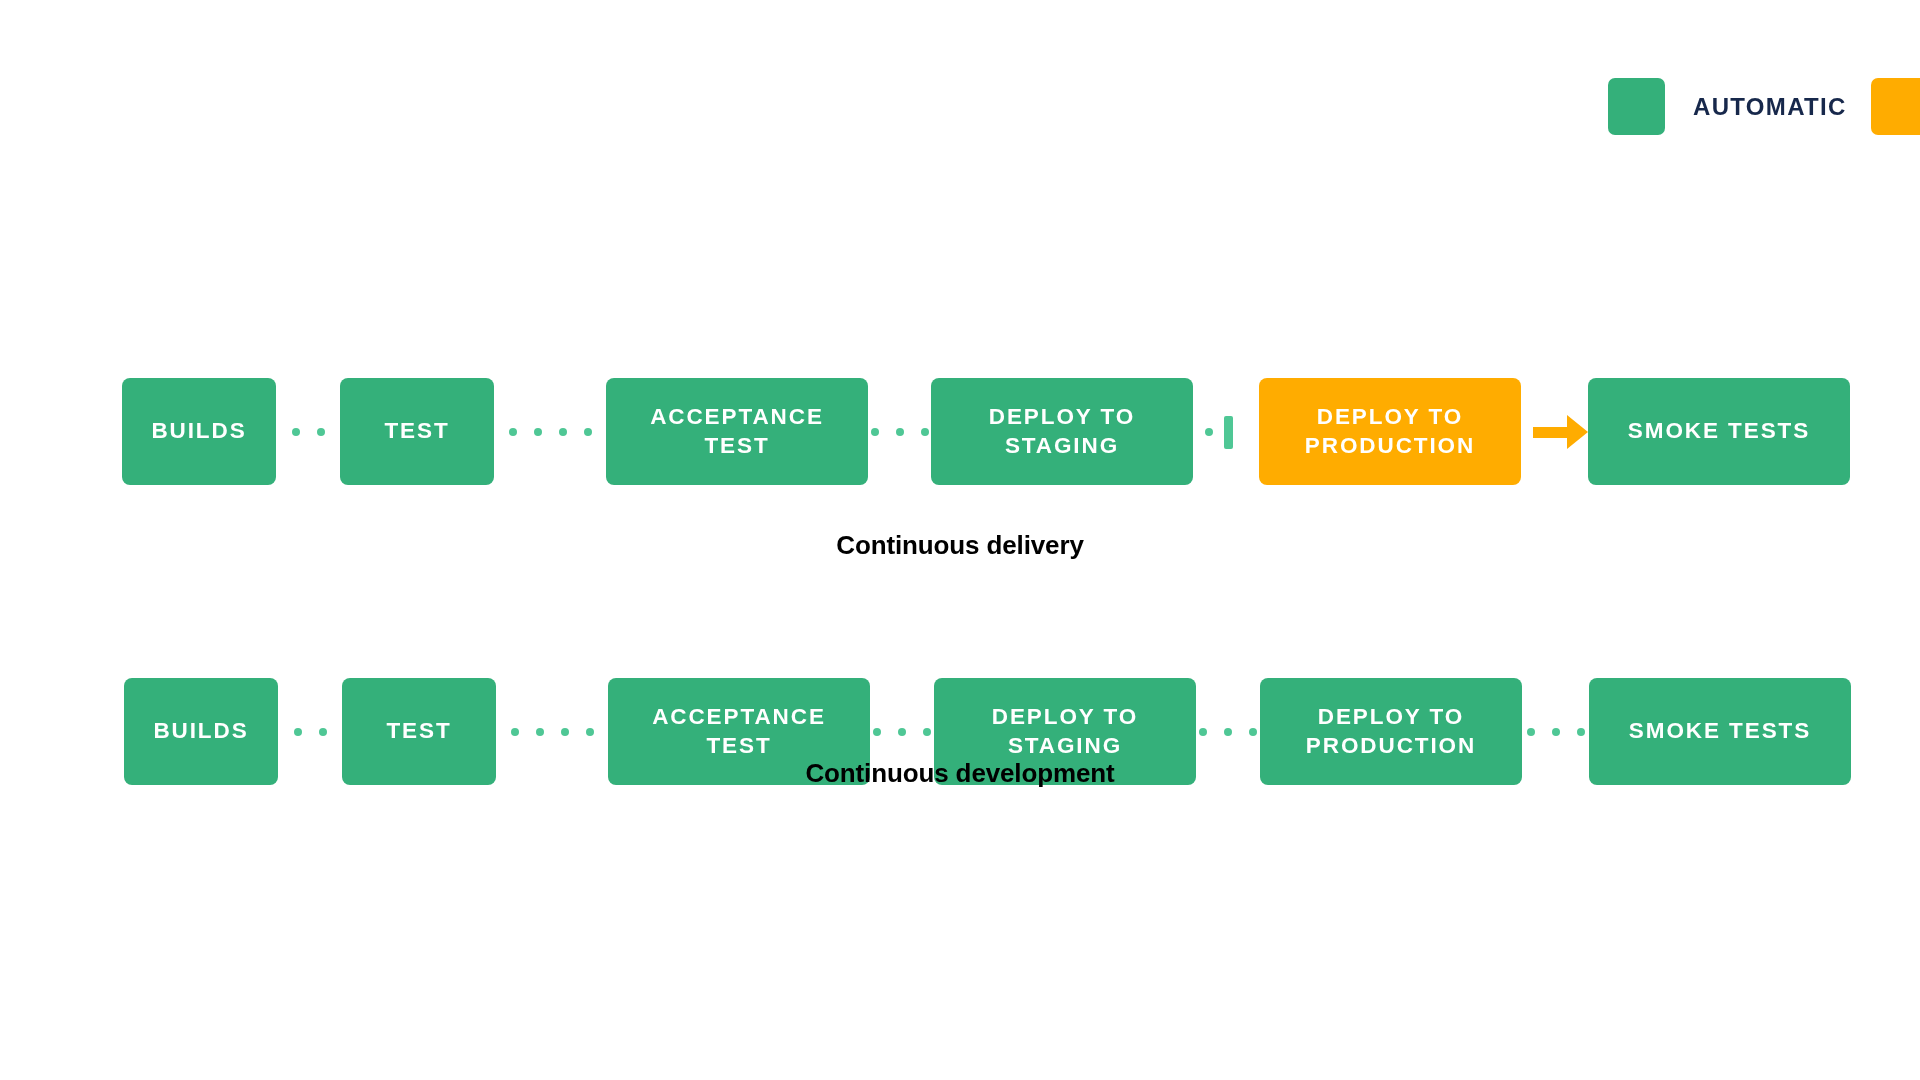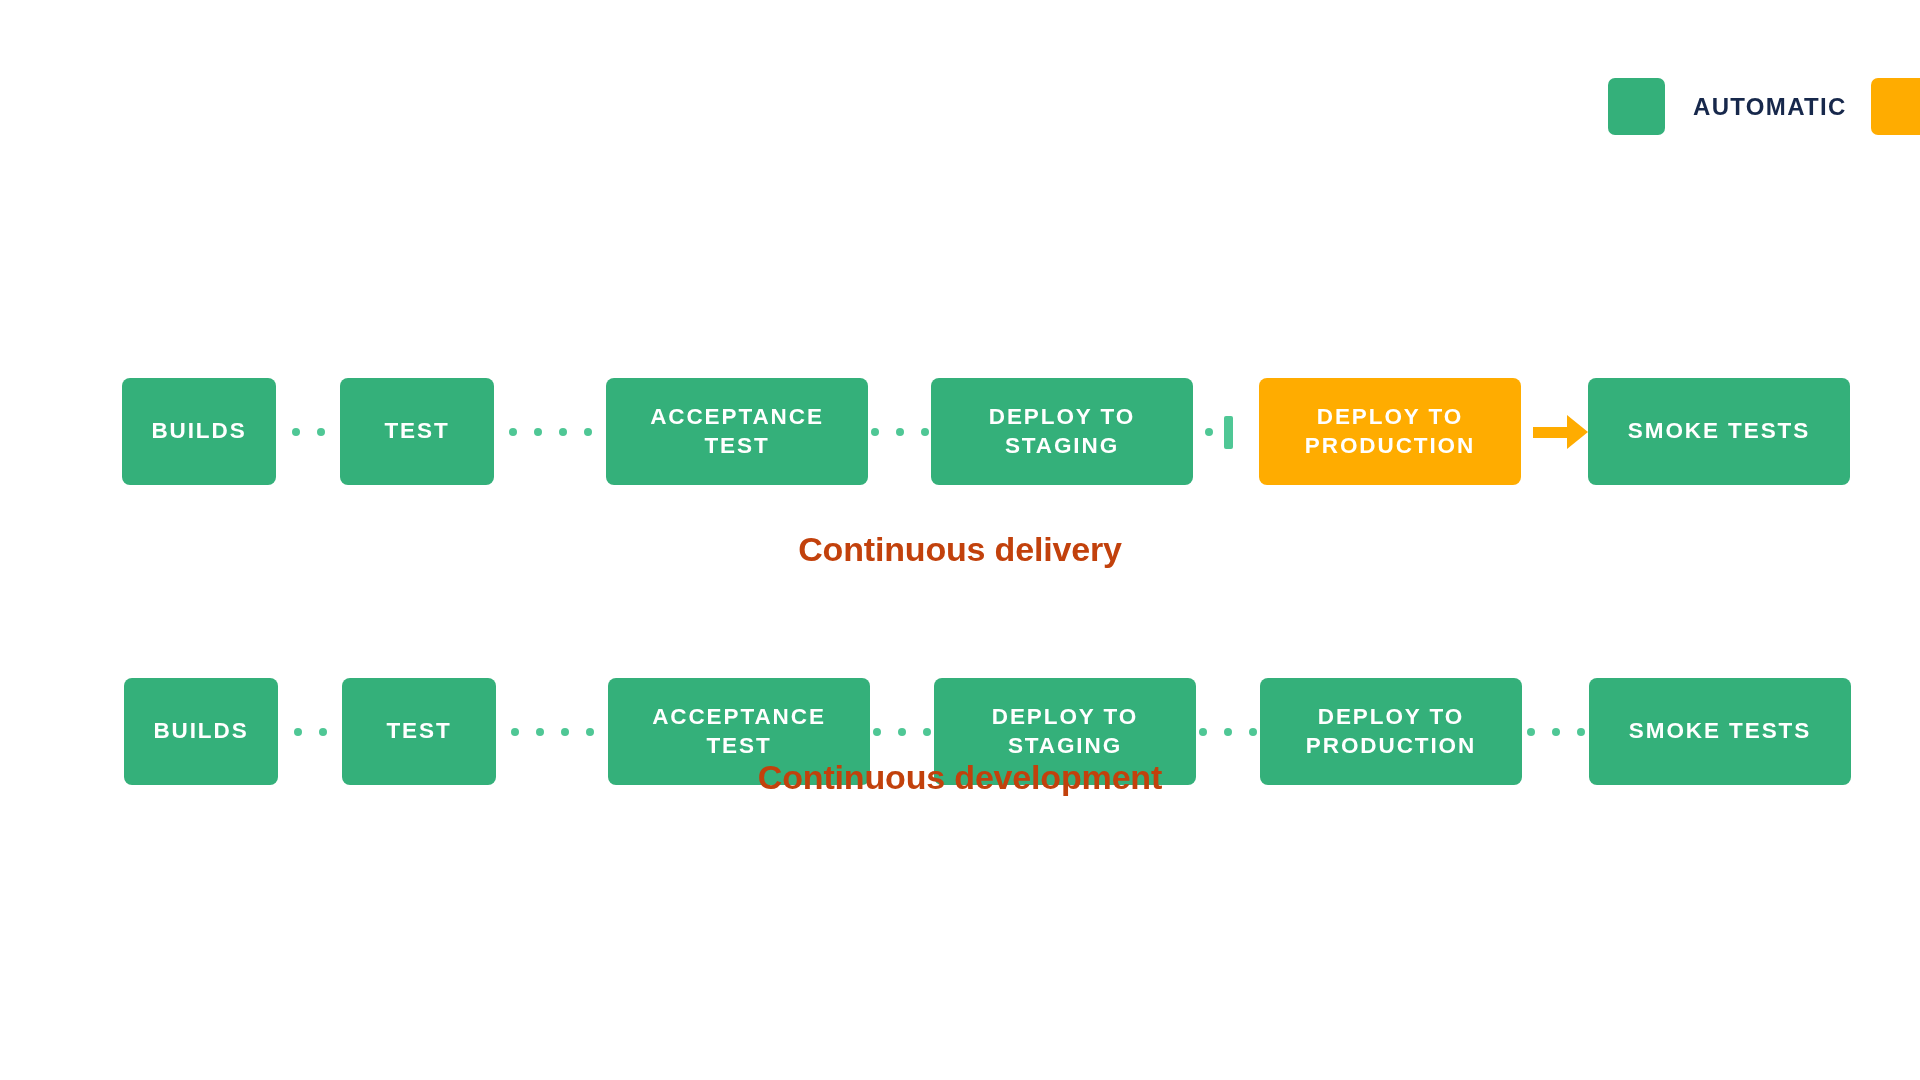--- a/index.html
+++ b/index.html
@@ -137,23 +137,23 @@
     border-bottom: 17px solid transparent;
     border-left: 21px solid #ffac00;
   }
 
   
   .caption {
     position: absolute;
     width: 1920px;
     left: 0;
     text-align: center;
-    font-size: 34px;
+    font-size: 26px;
     font-weight: 700;
-    color: #c2410c;
+    color: #000000;
     letter-spacing: -0.005em;
   }
   #caption-delivery { top: 530px; }
   #caption-development { top: 758px; }
 </style>
 </head>
 <body>
 
 <div class="legend">
   <div class="legend-row">

